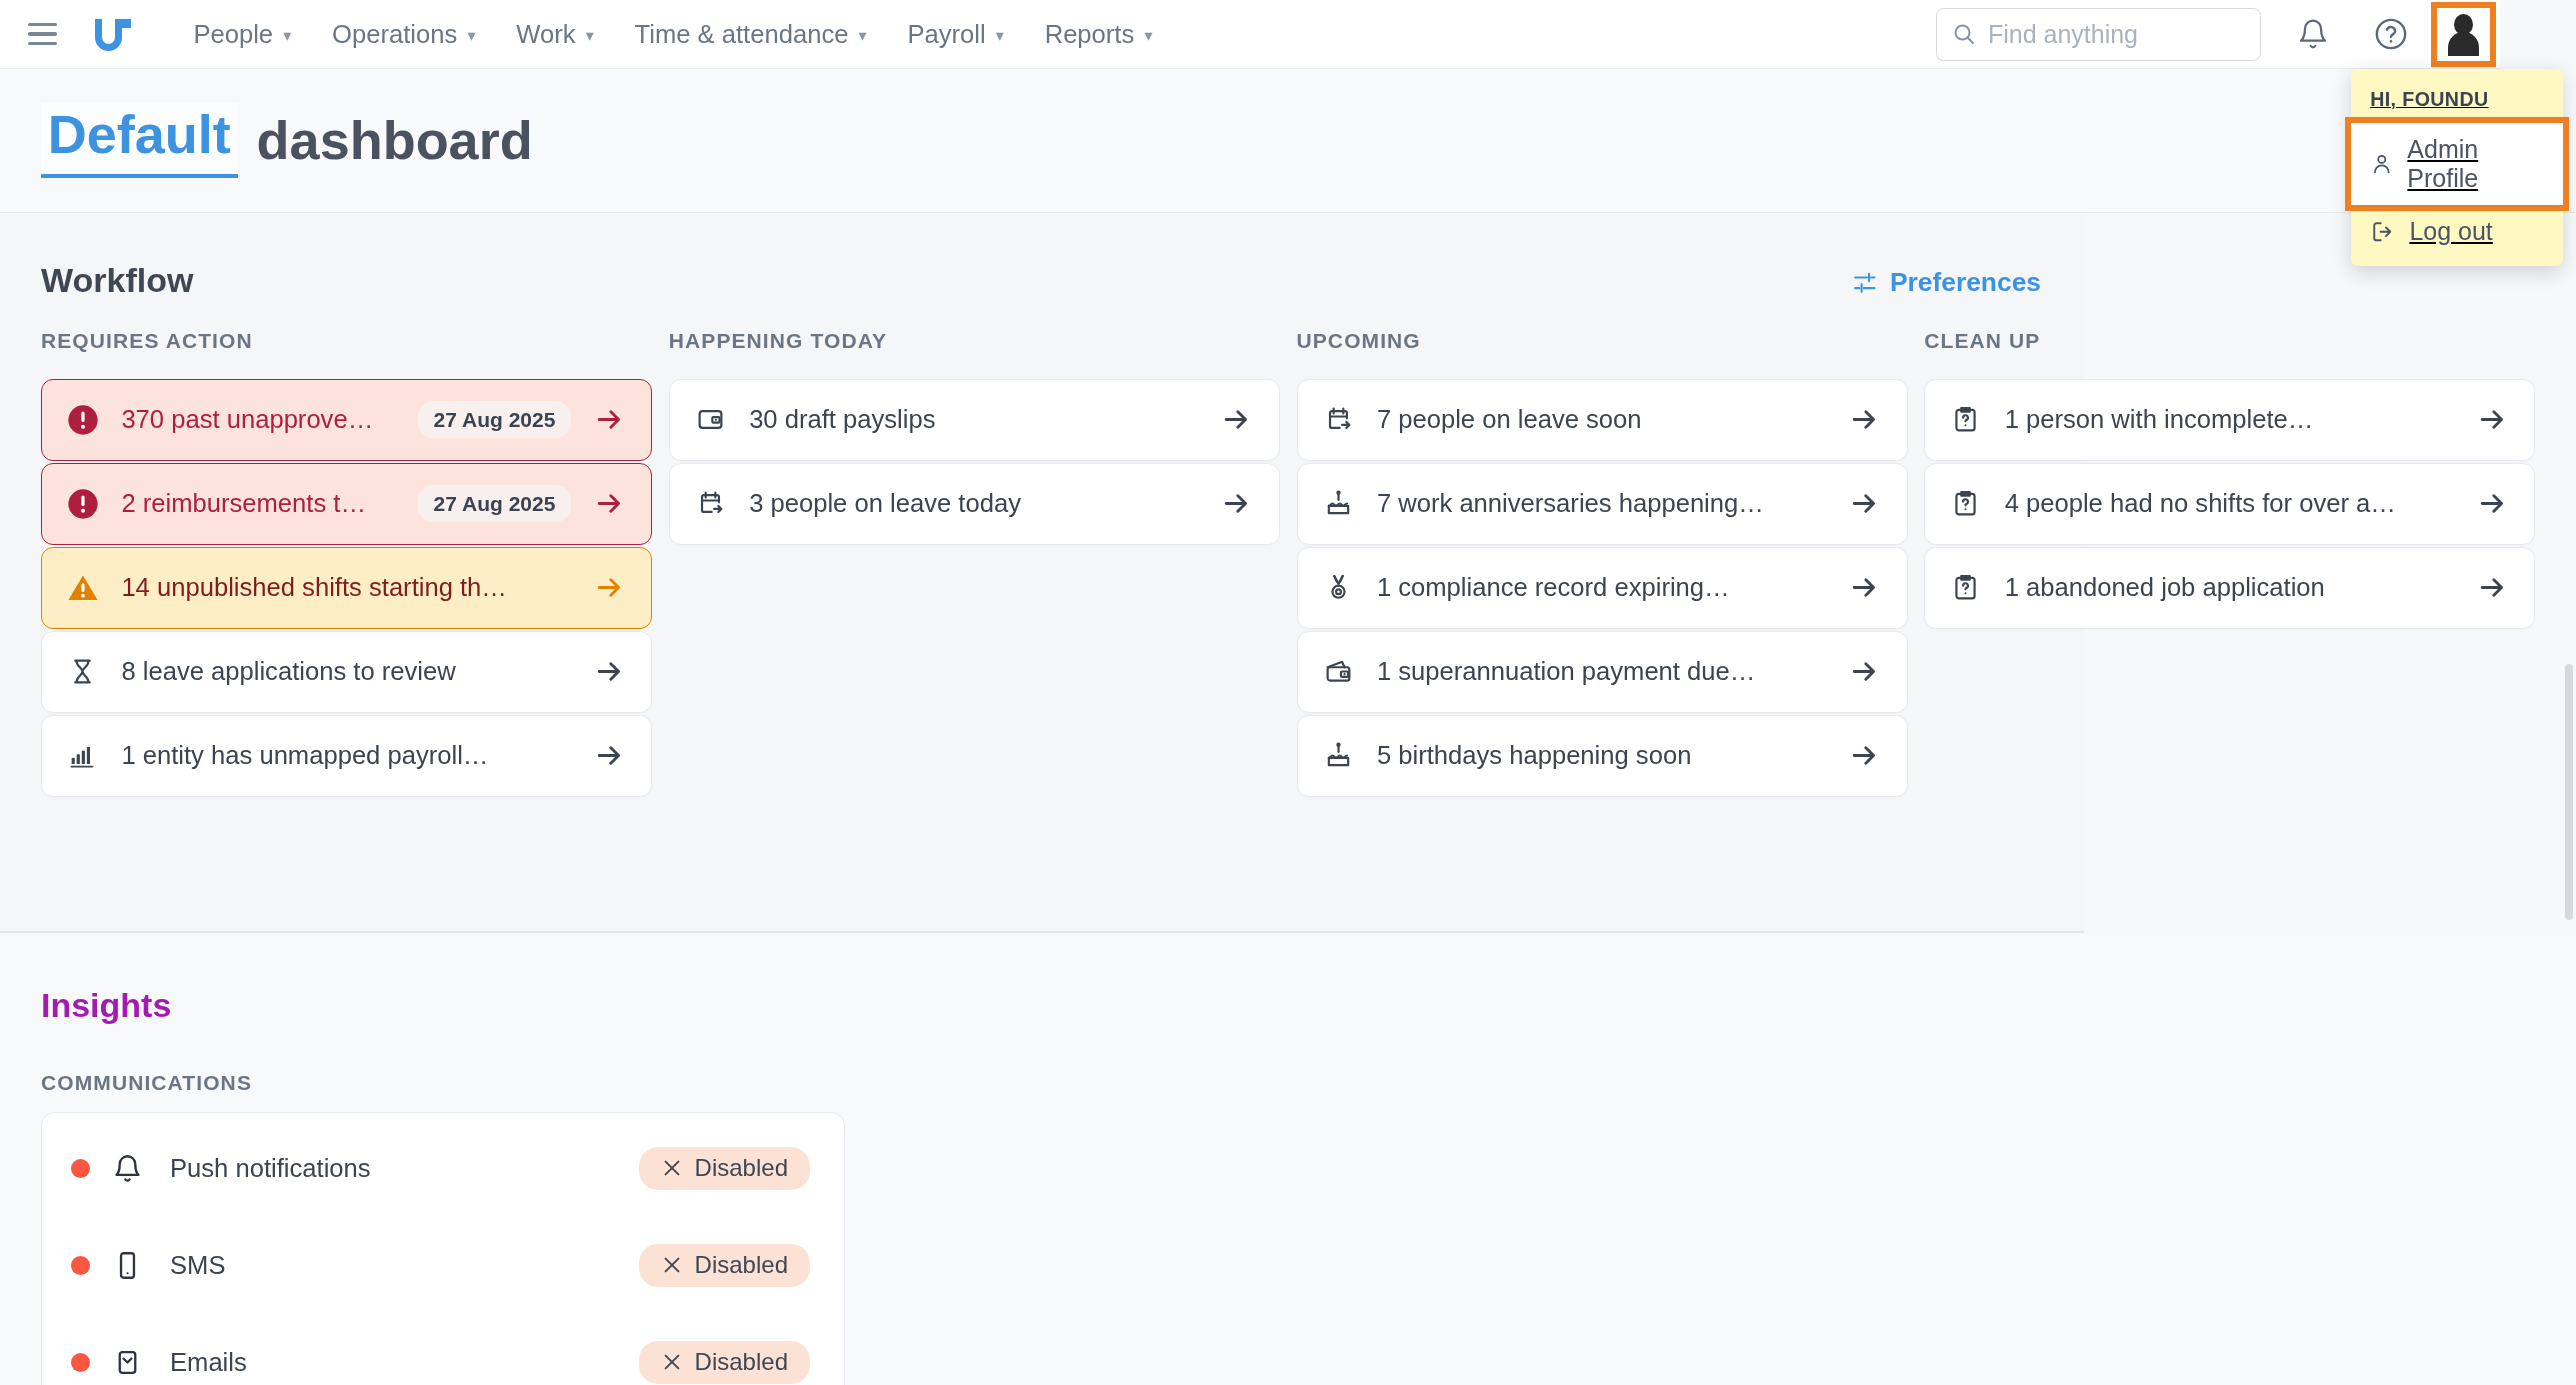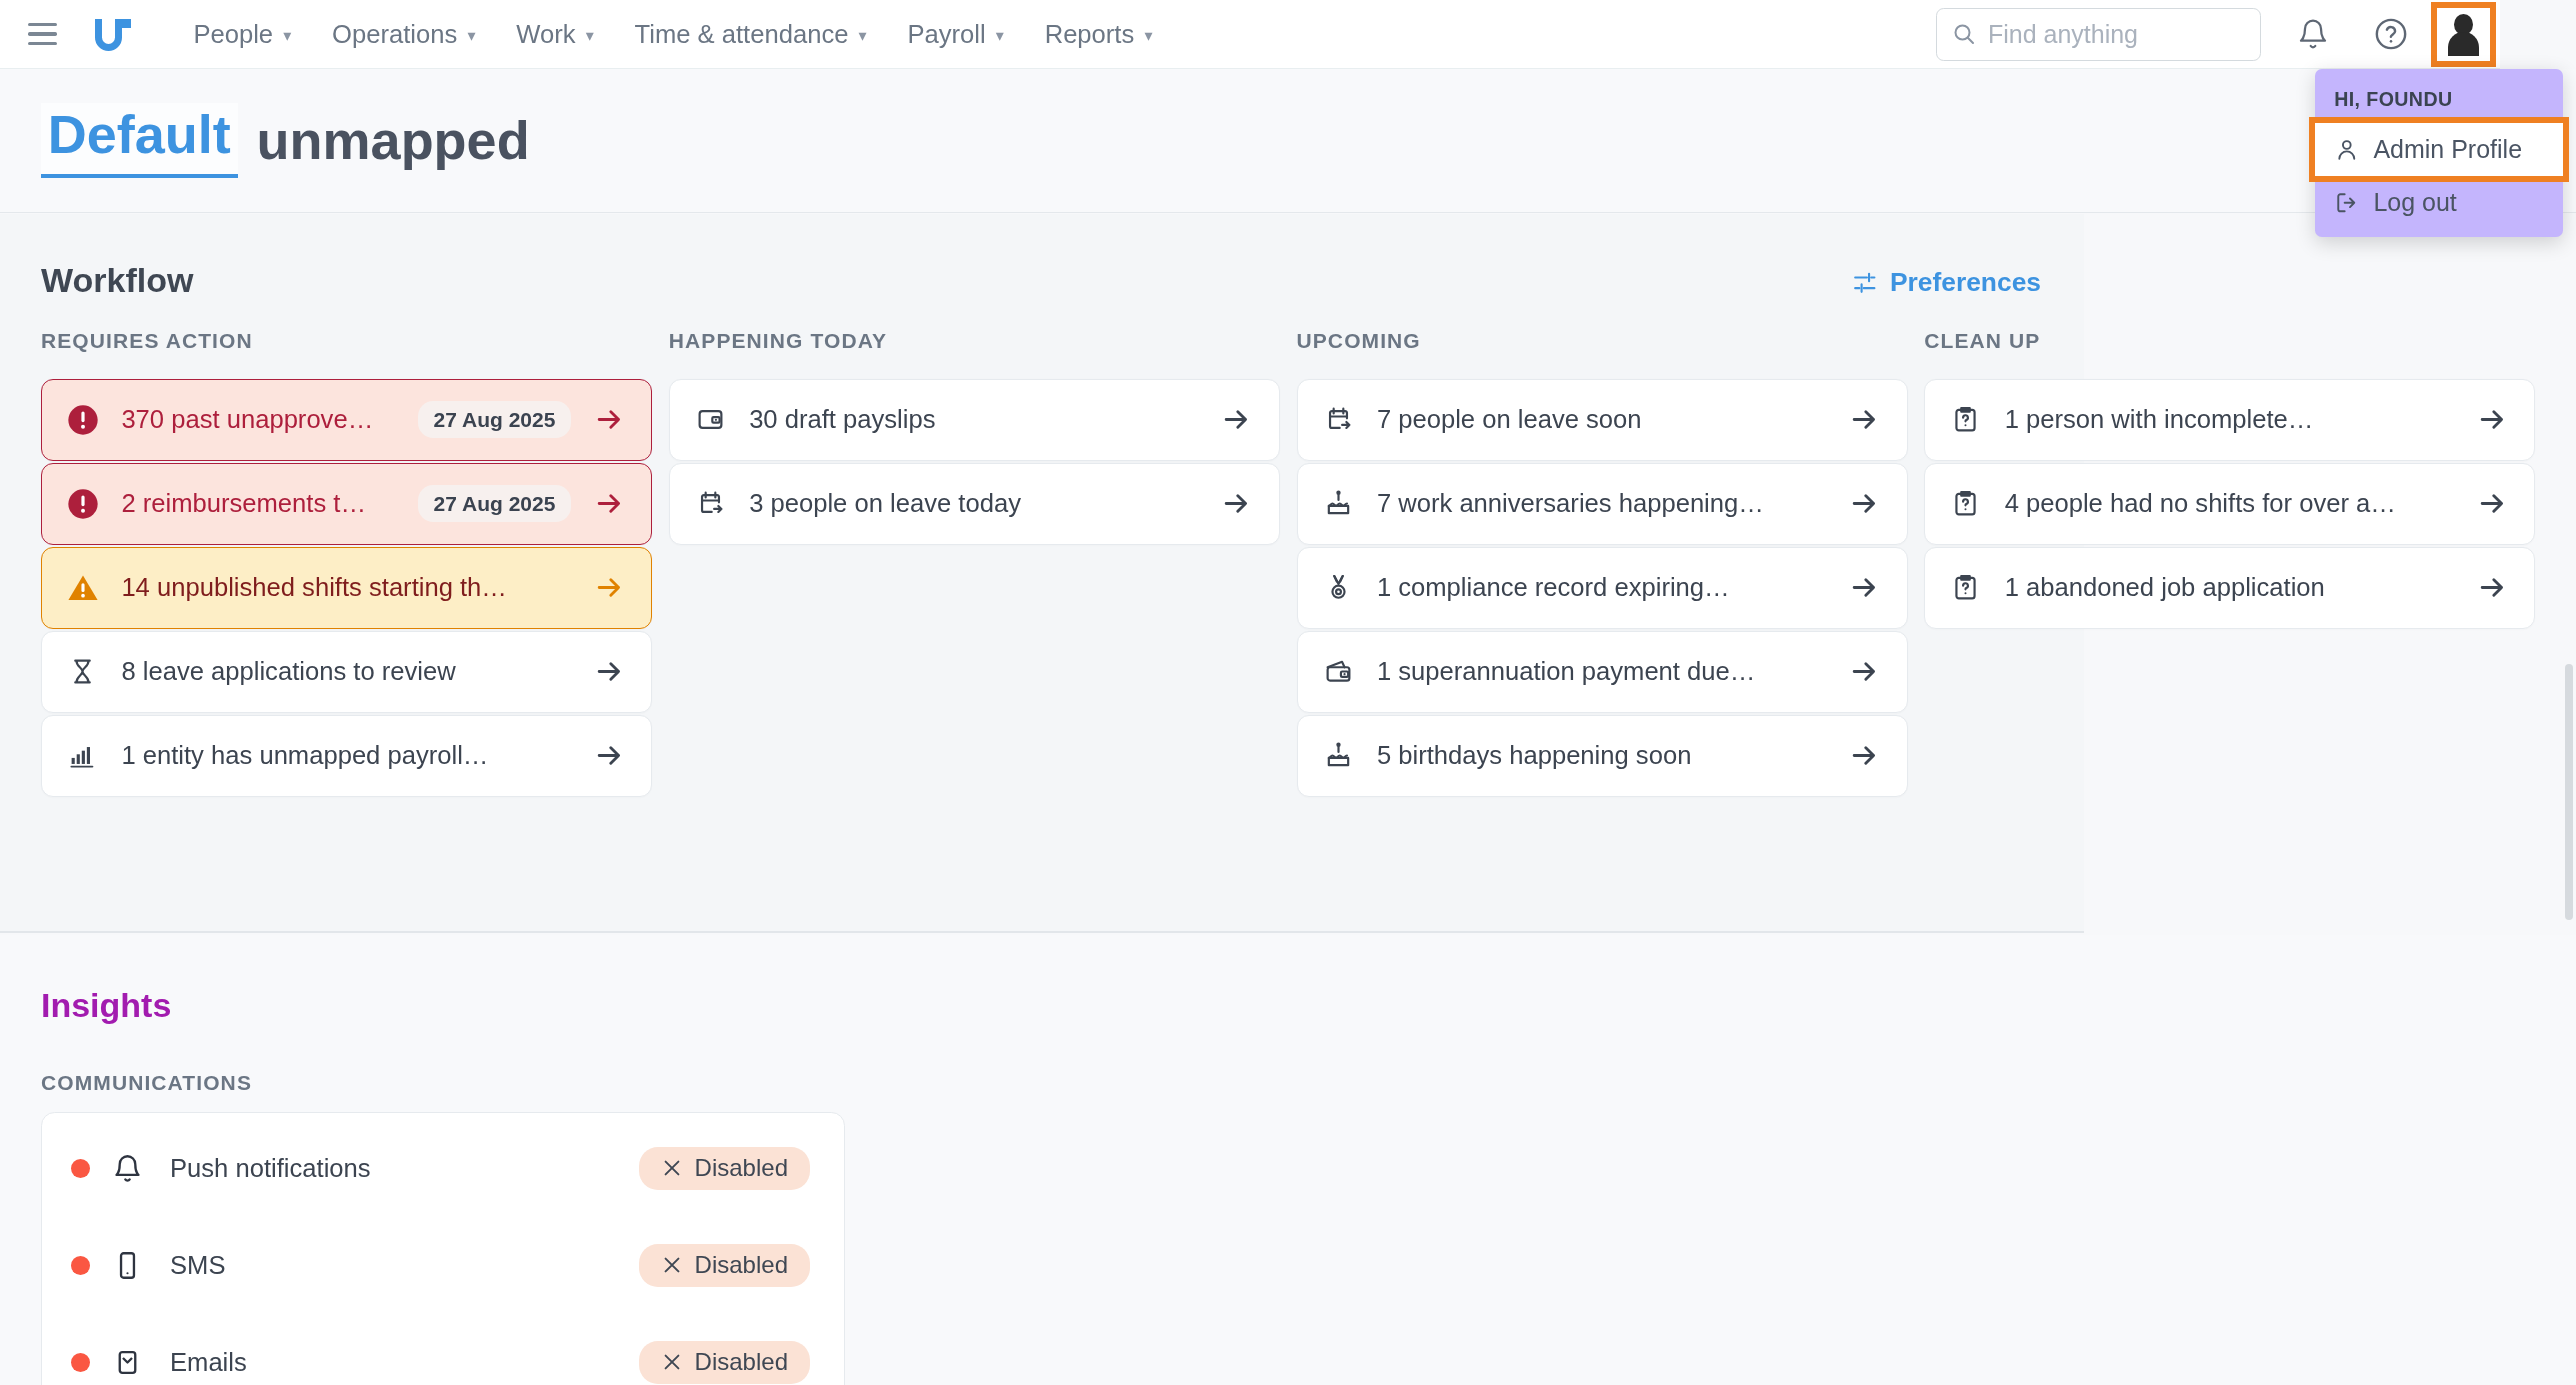--- a/index.html
+++ b/index.html
@@ -51,24 +51,24 @@
     width: 53px; height: 53px; margin-left: 19px; margin-right: 10.2px;
     display: flex; align-items: center; justify-content: center;
     outline: 6px solid #ef8022; background: #fff; cursor: pointer;
   }
   .avatar-glyph { width: 37px; height: 41px; position: relative; }
   .avatar-glyph .head { position: absolute; left: 9.4px; top: 0; width: 19px; height: 21px; background: #2a2a2a; border-radius: 50%; }
   .avatar-glyph .body { position: absolute; left: 3.4px; top: 18px; width: 31px; height: 24px; background: #2a2a2a; border-radius: 15.3px 15.3px 0 0; }
 
   
   .dropdown {
-    position: absolute; top: 69px; right: 12.8px; width: 248px;
-    background: #c4b5fd; border-radius: 6.8px;
+    position: absolute; top: 69px; right: 12.8px; width: 212px;
+    background: #fef9c3; border-radius: 6.8px;
     box-shadow: 0 5.1px 20.4px rgba(0,0,0,0.16);
-    padding: 12px 0 8.5px 0; z-index: 40;
+    padding: 12px 0 8.5px 0; z-index: 40; text-decoration: underline;
   }
   .dd-hi { font-size: 19.6px; font-weight: 700; color: #3a4351; letter-spacing: 0.4px; padding: 6.8px 19px 12px 19px; }
   .dd-item {
     display: flex; align-items: center; gap: 13.6px;
     padding: 12px 19px; font-size: 25px; color: #4a5463; cursor: pointer;
   }
   .dd-item.highlighted { outline: 6px solid #ef8022; background: #fff; }
 
   
   .titlebar {
@@ -226,21 +226,21 @@
       <path d="M10 4H6a2 2 0 0 0-2 2v12a2 2 0 0 0 2 2h4" stroke-linecap="round" stroke-linejoin="round"></path>
       <path d="M15 8l4 4-4 4M19 12h-9" stroke-linecap="round" stroke-linejoin="round"></path>
     </svg>
     <span>Log out</span>
   </div>
 </div>
 
 <div class="titlebar">
   <div class="title-wrap">
     <span class="title-default">Default</span>
-    <span class="title-rest">unmapped</span>
+    <span class="title-rest">dashboard</span>
   </div>
 </div>
 
 <div class="workflow">
   <div class="section-h">Workflow</div>
   <div class="prefs">
     <svg width="25.6" height="25.6" viewBox="0 0 24 24" fill="none" stroke="#3d93e0" stroke-width="2">
       <line x1="3" y1="7" x2="14" y2="7" stroke-linecap="round"></line>
       <line x1="18" y1="7" x2="21" y2="7" stroke-linecap="round"></line>
       <line x1="16" y1="3.5" x2="16" y2="10.5" stroke-linecap="round"></line>

